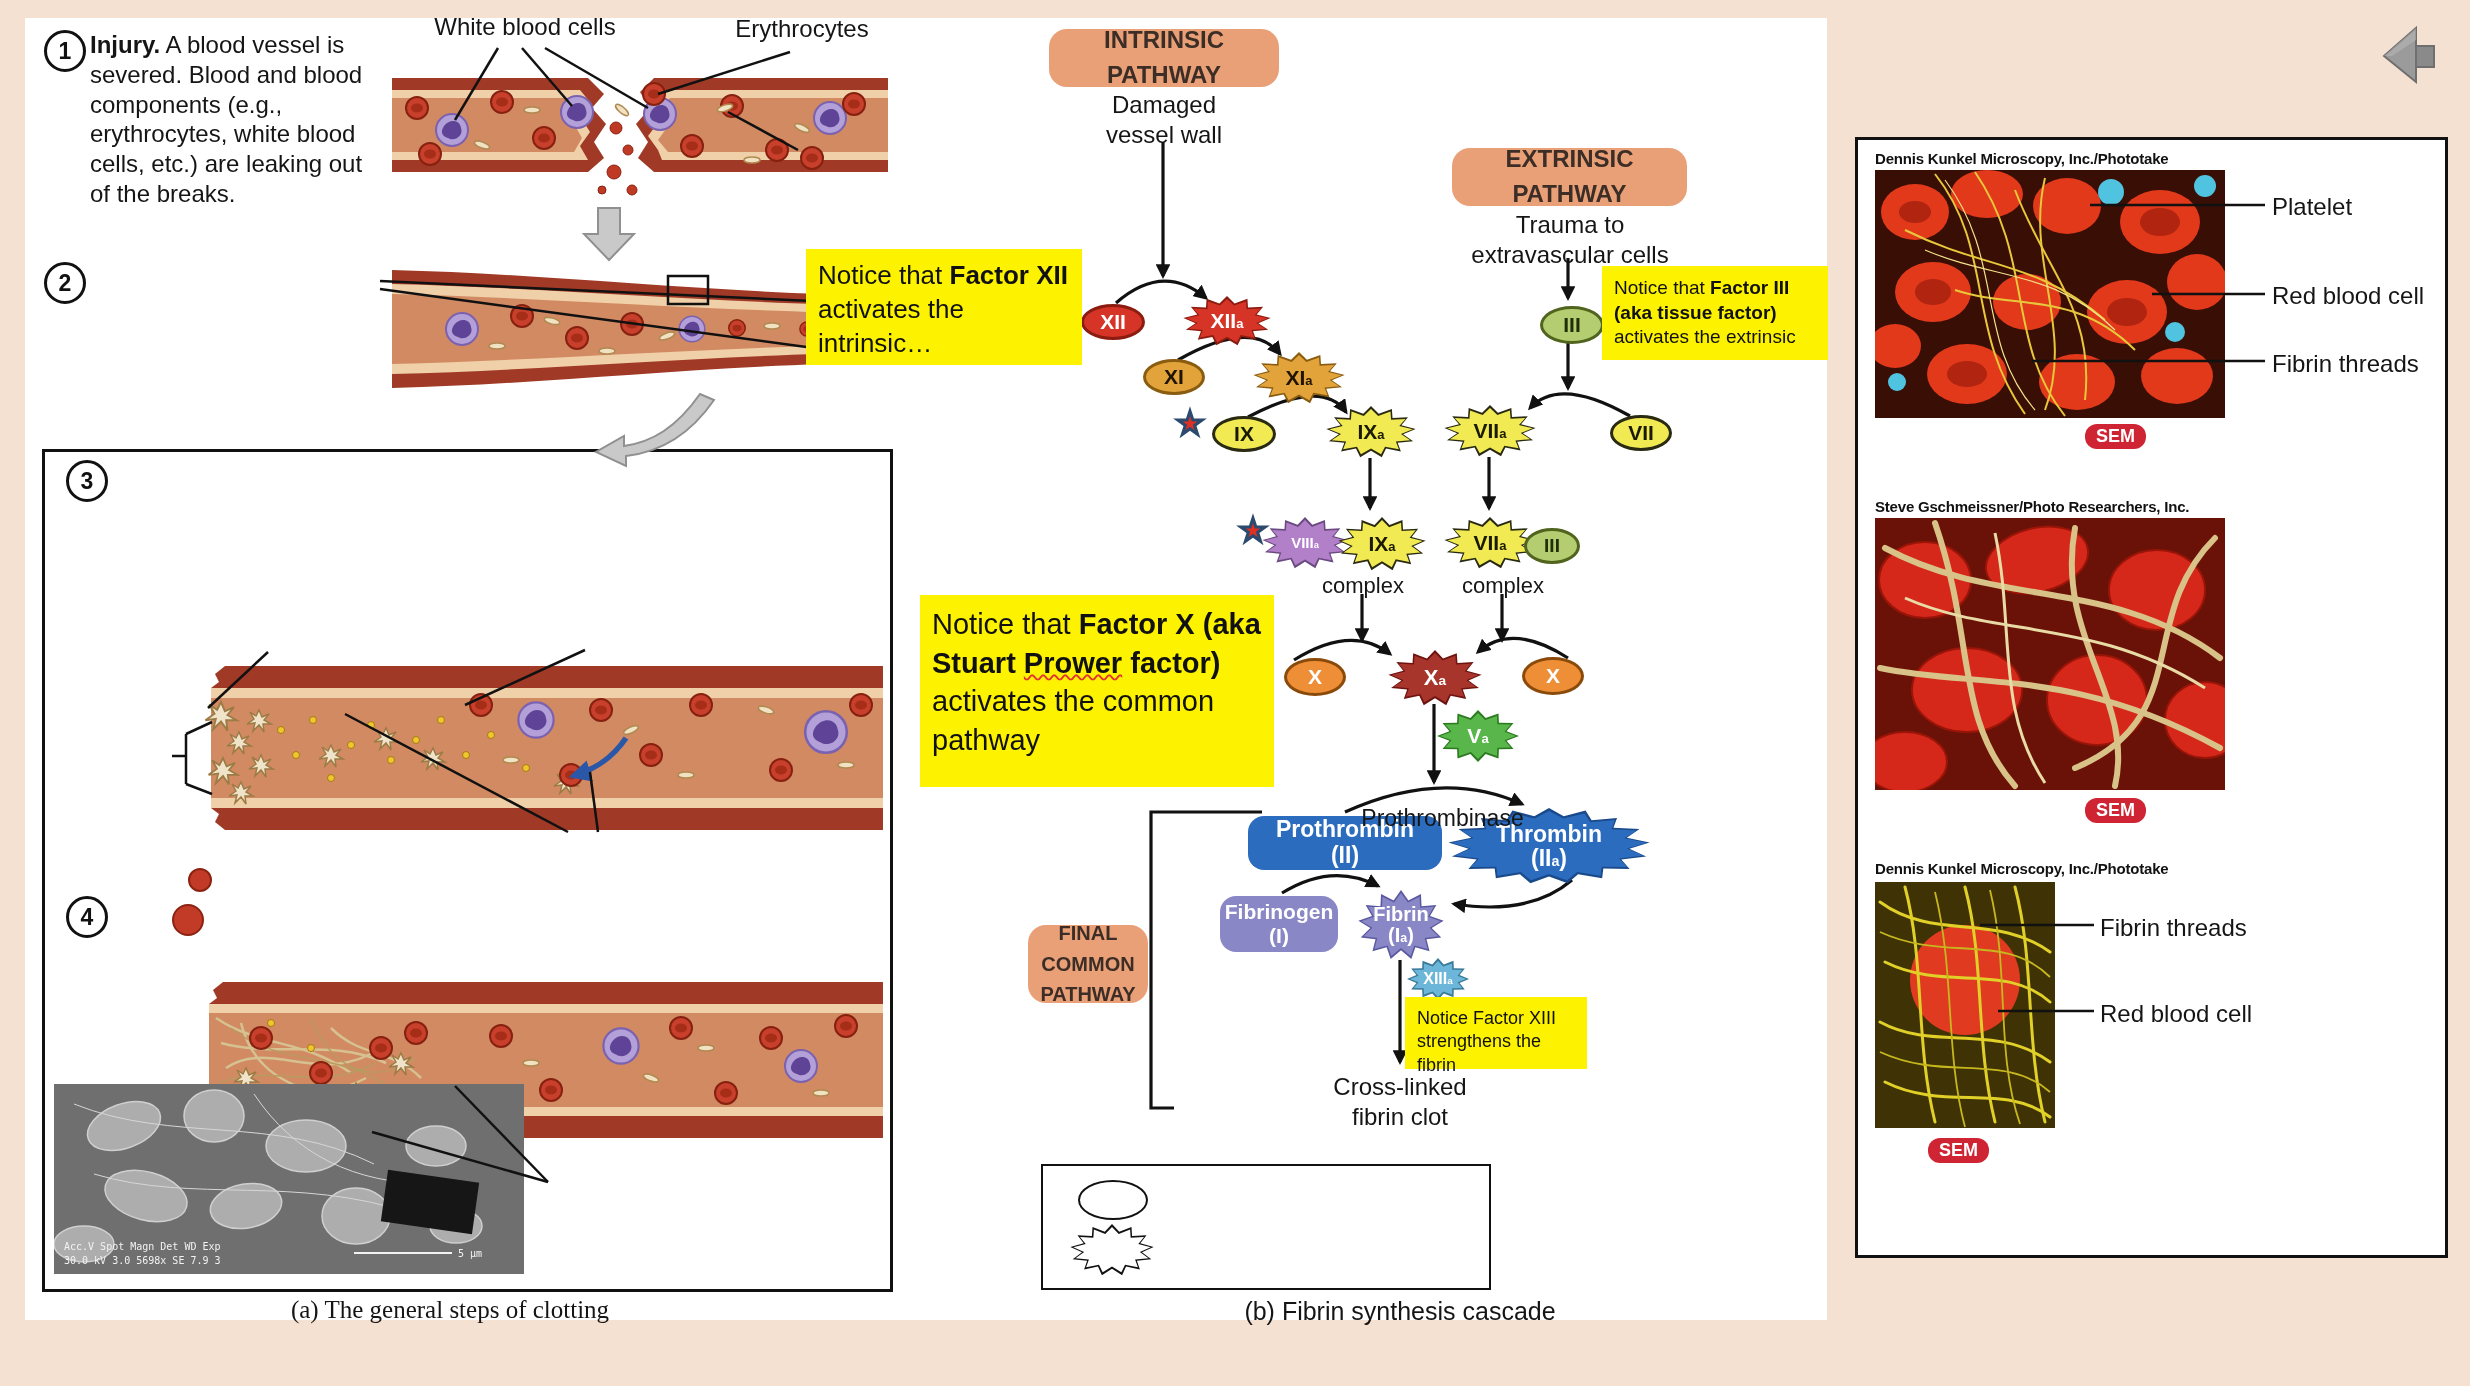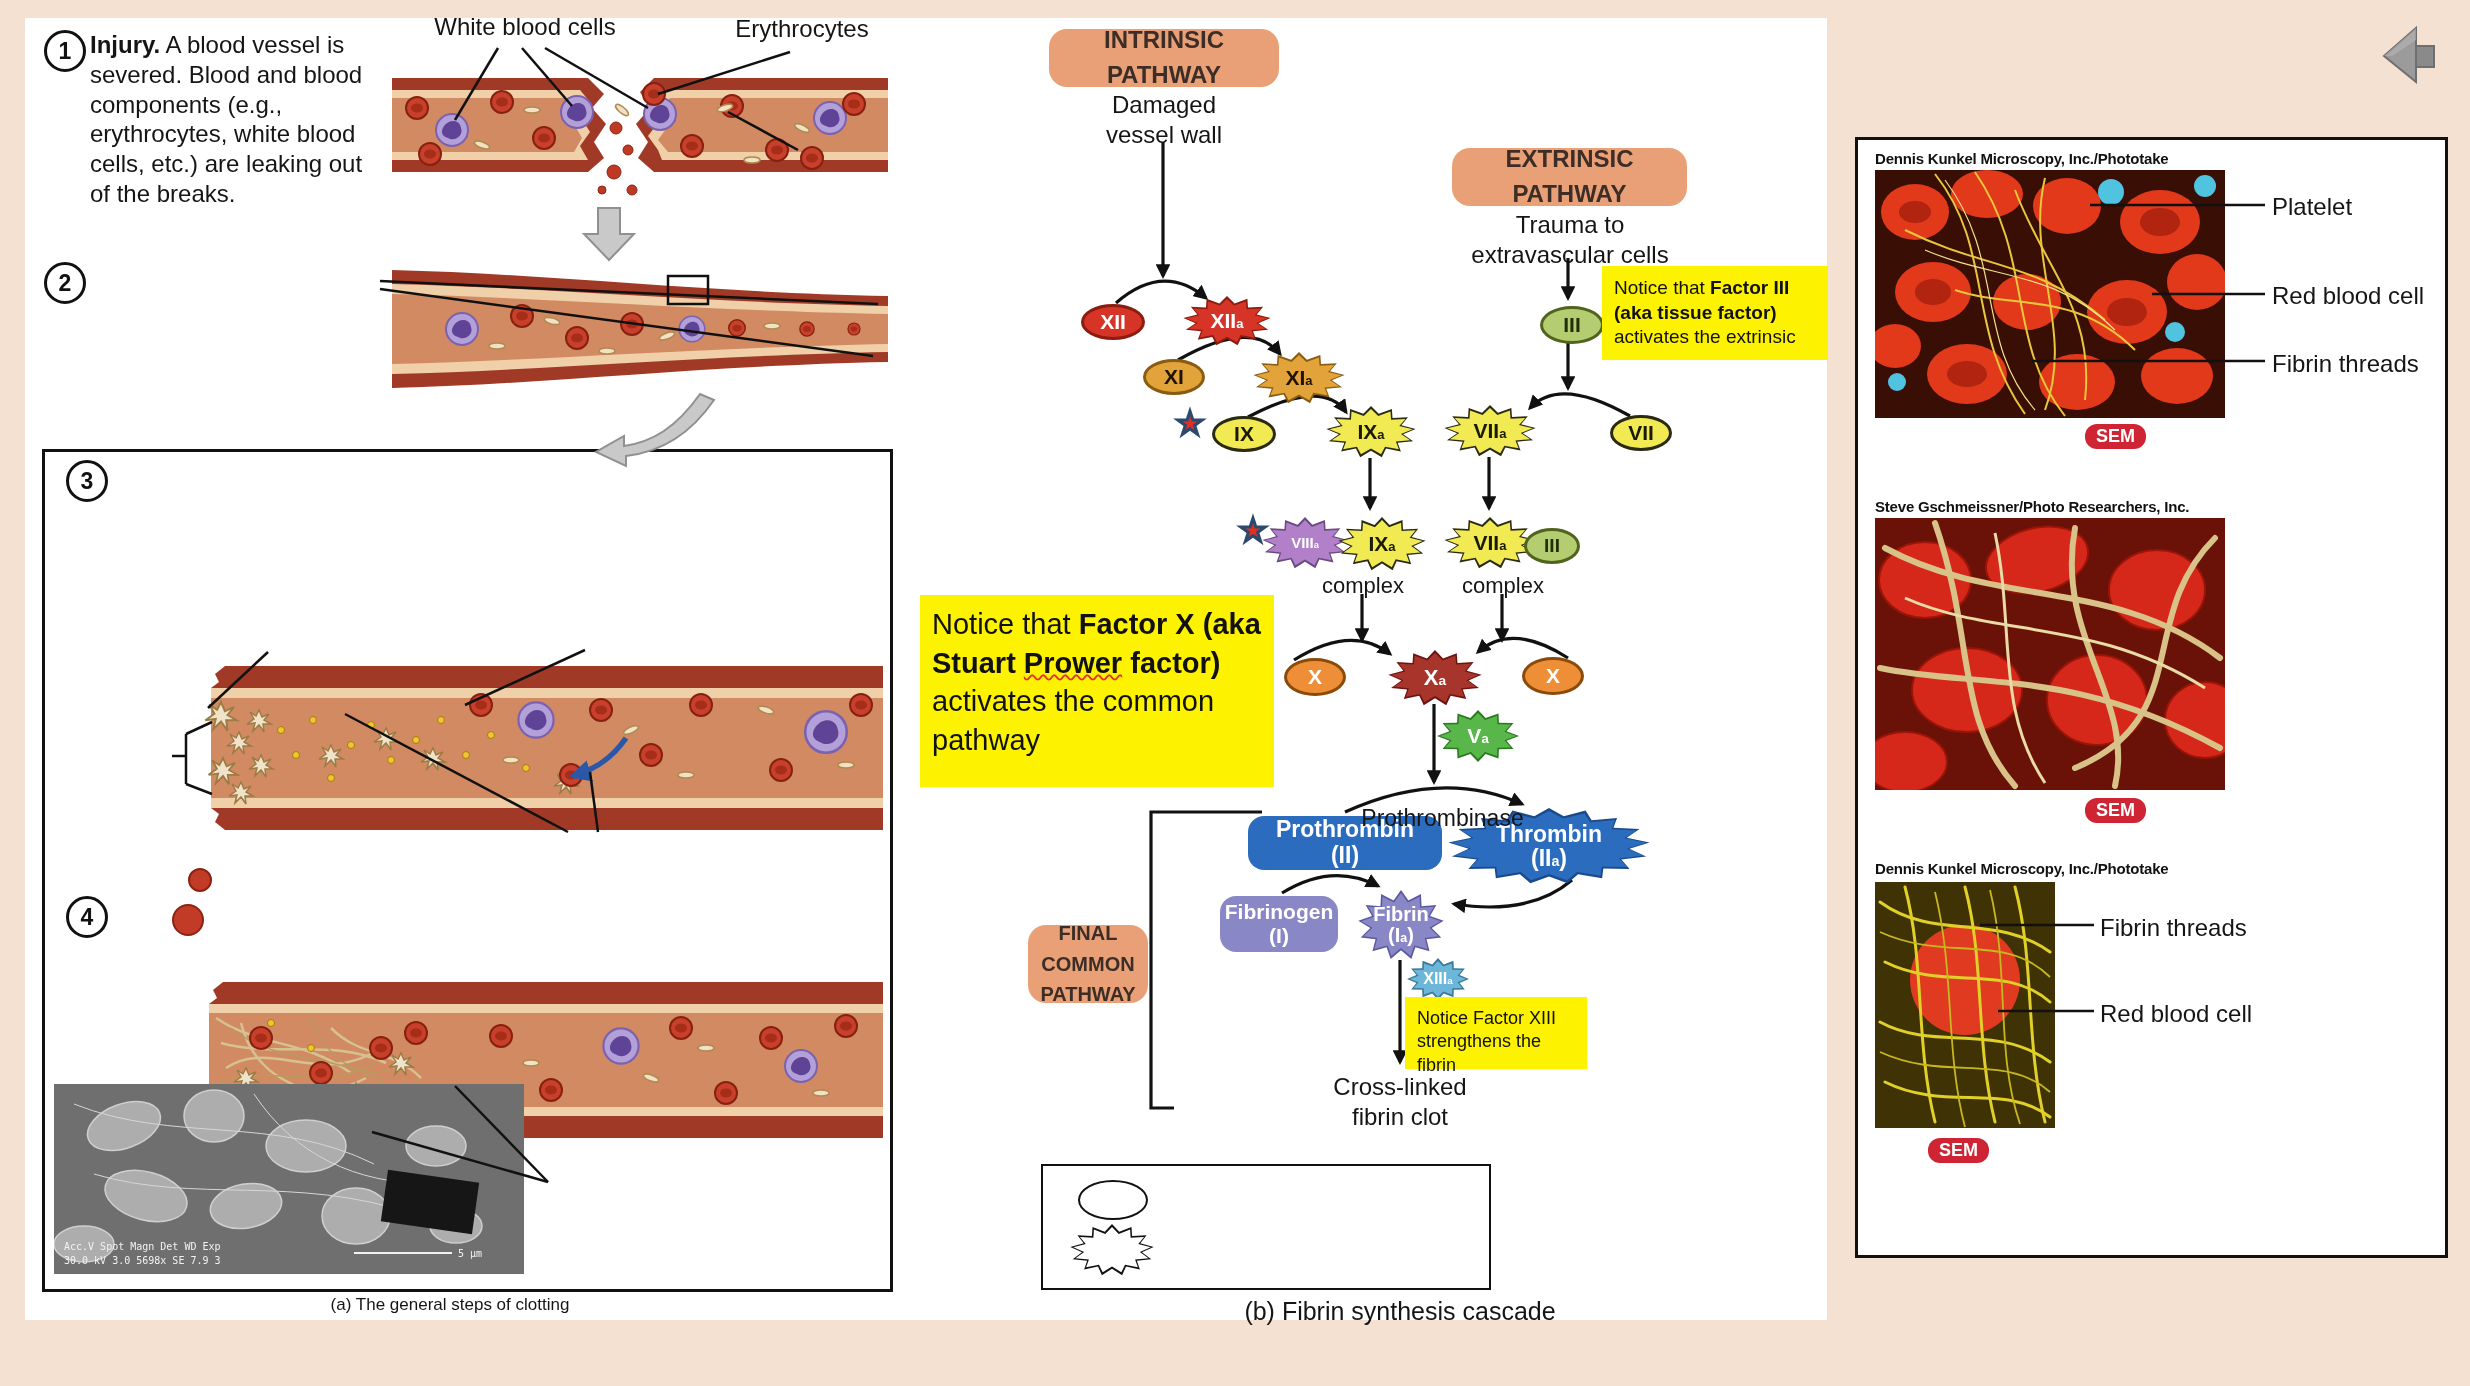--- a/index.html
+++ b/index.html
@@ -426,34 +426,37 @@
   <div class="lbl" style="left:566px;top:556px;width:320px;">Bound platelets release chemicals that activate and attract other platelets.</div>
   <div class="lbl" style="left:50px;top:720px;width:135px;">Forming platelet plug</div>
   <div class="lbl c" style="left:252px;top:833px;width:640px;">Platelets move toward source of chemical signals and bind. Platelet plug grows in size.</div>
 
   <div class="circ" style="left:66px;top:896px;">
       <span>4</span>
     </div>
   <div class="lbl" style="left:112px;top:892px;width:780px;"><span class="b">Coagulation.</span><span> In coagulation, fibrinogen is converted to fibrin (see part b), which forms a mesh that traps more platelets and erythrocytes, producing a clot.</span></div>
 
   <div class="lbl" style="left:545px;top:1158px;width:330px;">Fibrin strands secure platelets and erythrocytes, effectively plugging the break.</div>
-  <div class="lbl c" style="left:95px;top:1294px;width:710px;font-size:17px;">(a) The general steps of clotting</div>
+  <div class="lbl c" style="left:95px;top:1294px;width:710px;font-size:25px;font-family:Liberation Serif, serif;">(a) The general steps of clotting</div>
 
   <div class="badge" style="left:1049px;top:29px;width:230px;height:58px;">
     <span>INTRINSIC</span>
       <span>PATHWAY</span>
   </div>
   <div class="lbl c" style="left:1088px;top:90px;width:152px;">Damaged vessel wall</div>
 
   <div class="badge" style="left:1452px;top:148px;width:235px;height:58px;">
     <span>EXTRINSIC</span>
       <span>PATHWAY</span>
   </div>
   <div class="lbl c" style="left:1450px;top:210px;width:240px;">Trauma to extravascular cells</div>
 
+  <div class="ylw" style="left:806px;top:249px;width:252px;height:96px;font-size:26px;">
+    <span>Notice that </span><span class="b">Factor XII</span><span> activates the intrinsic…</span>
+  </div>
   <div class="ylw" style="left:1602px;top:266px;width:202px;height:74px;font-size:19px;">
     <span>Notice that </span><span class="b">Factor III (aka tissue factor)</span><span> activates the extrinsic</span>
   </div>
   <div class="ylw" style="left:920px;top:595px;width:330px;height:172px;font-size:29px;line-height:1.33;">
     <span>Notice that </span><span class="b">Factor X (aka Stuart </span><span class="b sqg">Prower</span><span class="b"> factor)</span><span>  activates the common pathway</span>
   </div>
   <div class="ylw" style="left:1405px;top:997px;width:158px;height:52px;font-size:18px;">Notice Factor XIII strengthens the fibrin</div>
 
   <div class="ell" style="left:1081px;top:304px;width:58px;height:30px;background:#d63427;border:3px solid #8c1c10;color:#fff;">
       <span class="row">

